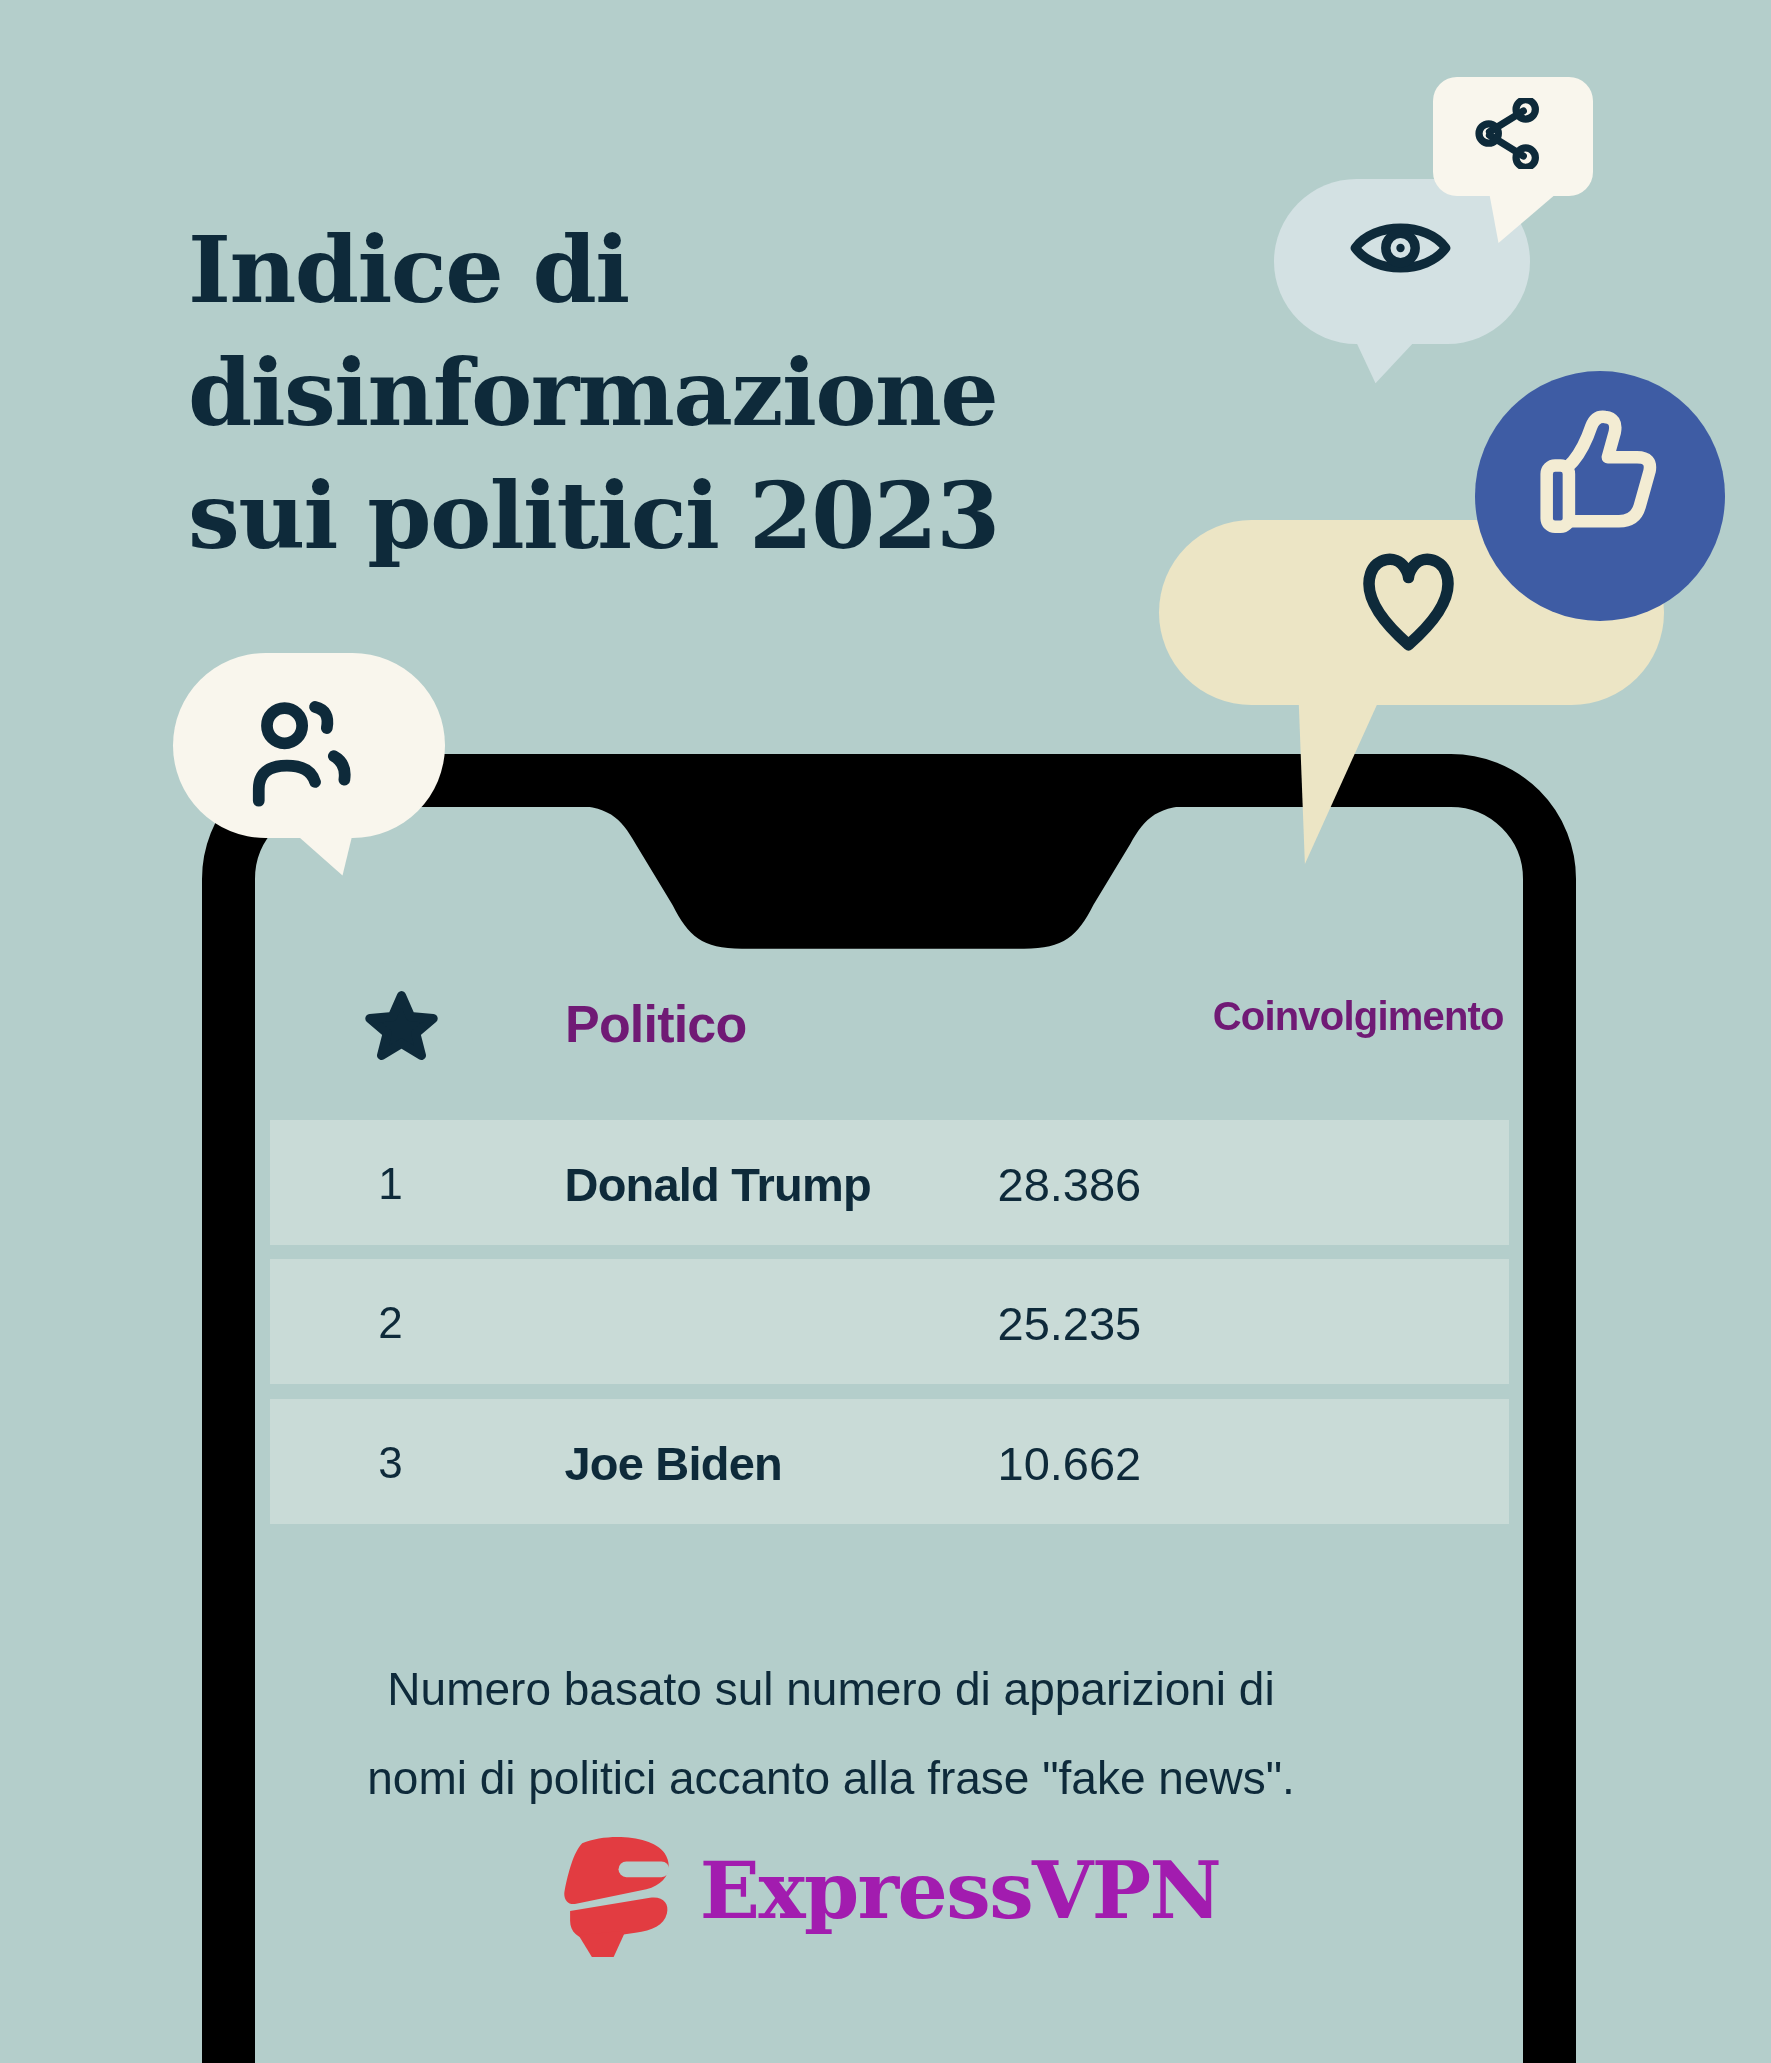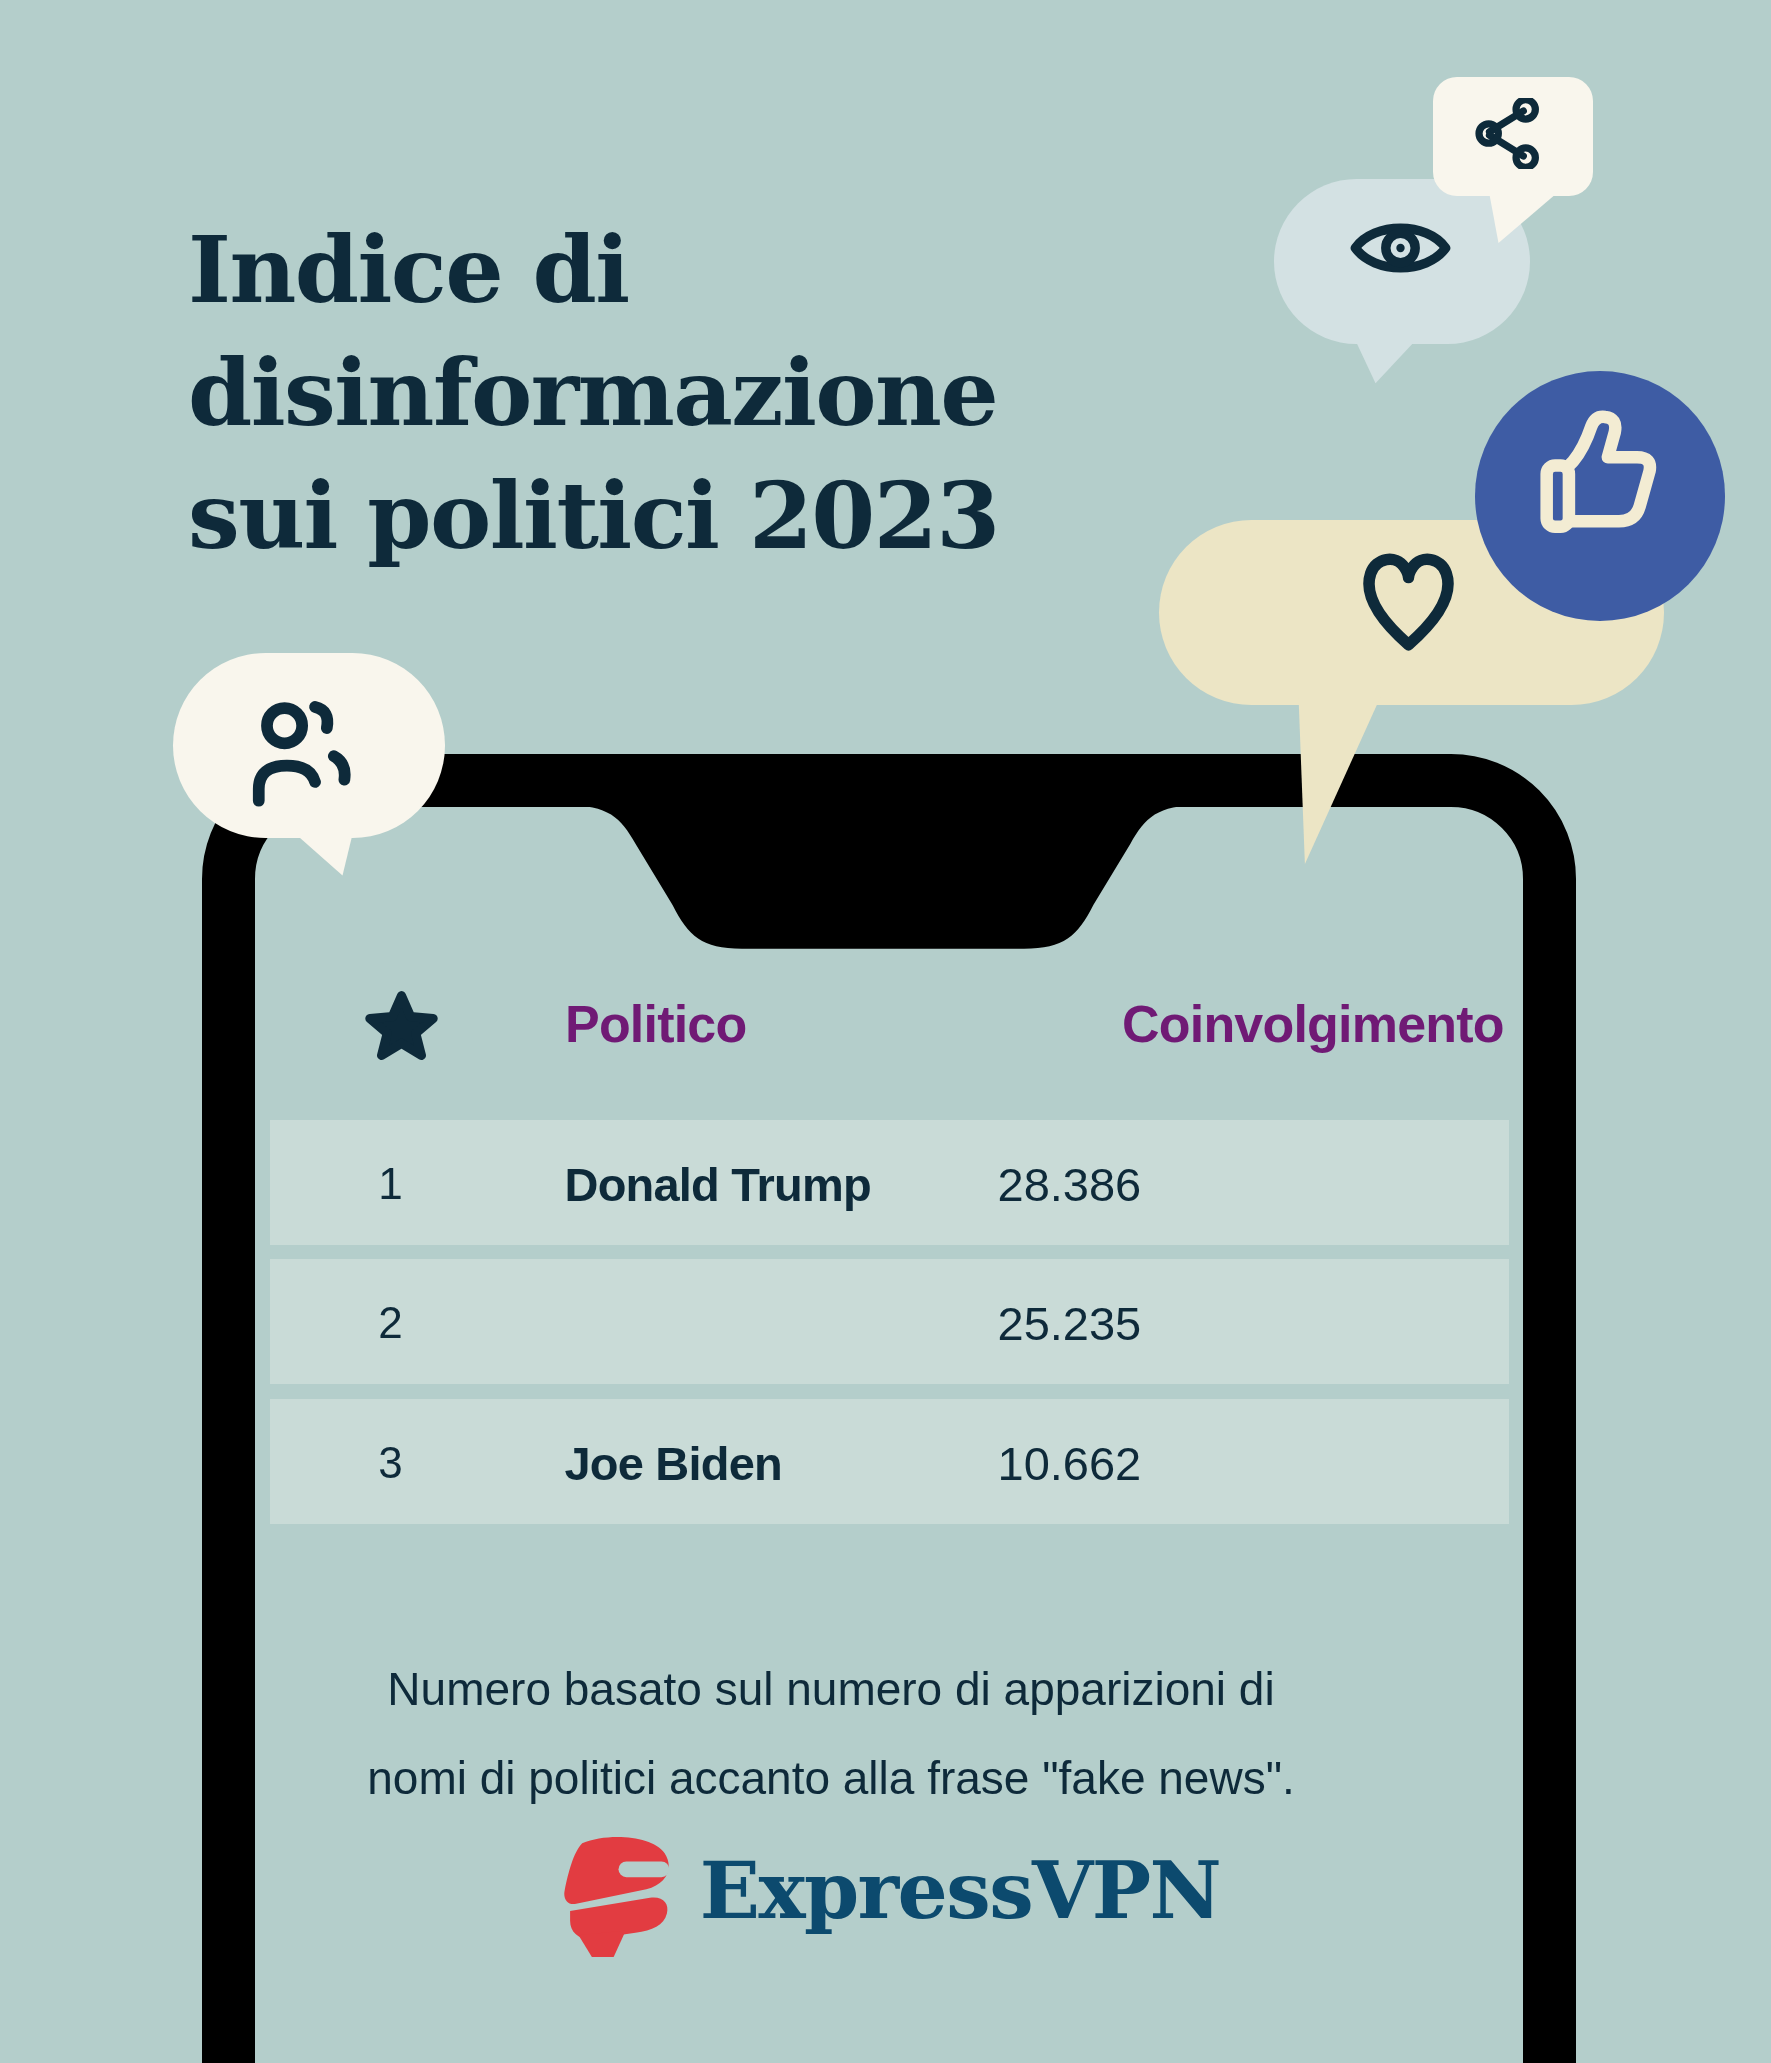--- a/index.html
+++ b/index.html
@@ -37,21 +37,21 @@
   .phone{
     position:absolute;left:202px;top:754px;width:1374px;height:1443px;
     border:53px solid #000;border-radius:125px;background:#b4cecb;z-index:10;
   }
   .screen{position:absolute;left:0;top:0;width:1268px;height:1337px;}
   .notch{position:absolute;left:0;top:-1.6px;}
   
   .thead{position:absolute;left:0;top:176px;width:1268px;height:97px;color:#701a75;}
   .star{position:absolute;left:108px;top:4.8px;}
   .th-politician{position:absolute;left:310px;top:11.3px;font-size:52px;font-weight:bold;letter-spacing:-0.8px;}
-  .th-engagement{position:absolute;right:19.3px;top:11.3px;font-size:52px;font-weight:bold;letter-spacing:-0.8px;}
+  .th-engagement{position:absolute;right:19.3px;top:11.3px;font-size:40px;font-weight:bold;letter-spacing:-0.8px;}
   .row{
     position:absolute;left:14.5px;width:1239px;height:125px;
     background:#c9dbd7;color:#0e2a3a;
   }
   .row-0{top:313px;} .row-1{top:452px;} .row-2{top:592px;}
   .cell-rank{position:absolute;left:89px;width:64px;top:39px;text-align:center;font-size:44px;}
   .cell-name{position:absolute;left:295px;top:37px;font-size:47px;font-weight:bold;letter-spacing:-0.8px;}
   .cell-value{position:absolute;left:728px;top:37px;font-size:47px;}
   
   .footnote{
@@ -59,21 +59,21 @@
     text-align:center;font-size:46px;line-height:89px;color:#0e2a3a;
   }
   .footnote span{display:block;}
   
   .brand{
     position:absolute;left:0;top:1025px;width:1268px;height:129px;
     display:flex;align-items:center;justify-content:center;gap:21px;
   }
   .brand-name{
     font-family:"DejaVu Serif","Liberation Serif",serif;font-weight:bold;
-    font-size:79px;color:#0c4a6e;letter-spacing:-1.6px;line-height:1;
+    font-size:79px;color:#a21caf;letter-spacing:-1.6px;line-height:1;
     transform:translateY(-6.4px);
   }
 </style>
 </head>
 <body>
 
 <div class="canvas">
 
   <h1 class="title">
     <span>Indice di</span>

